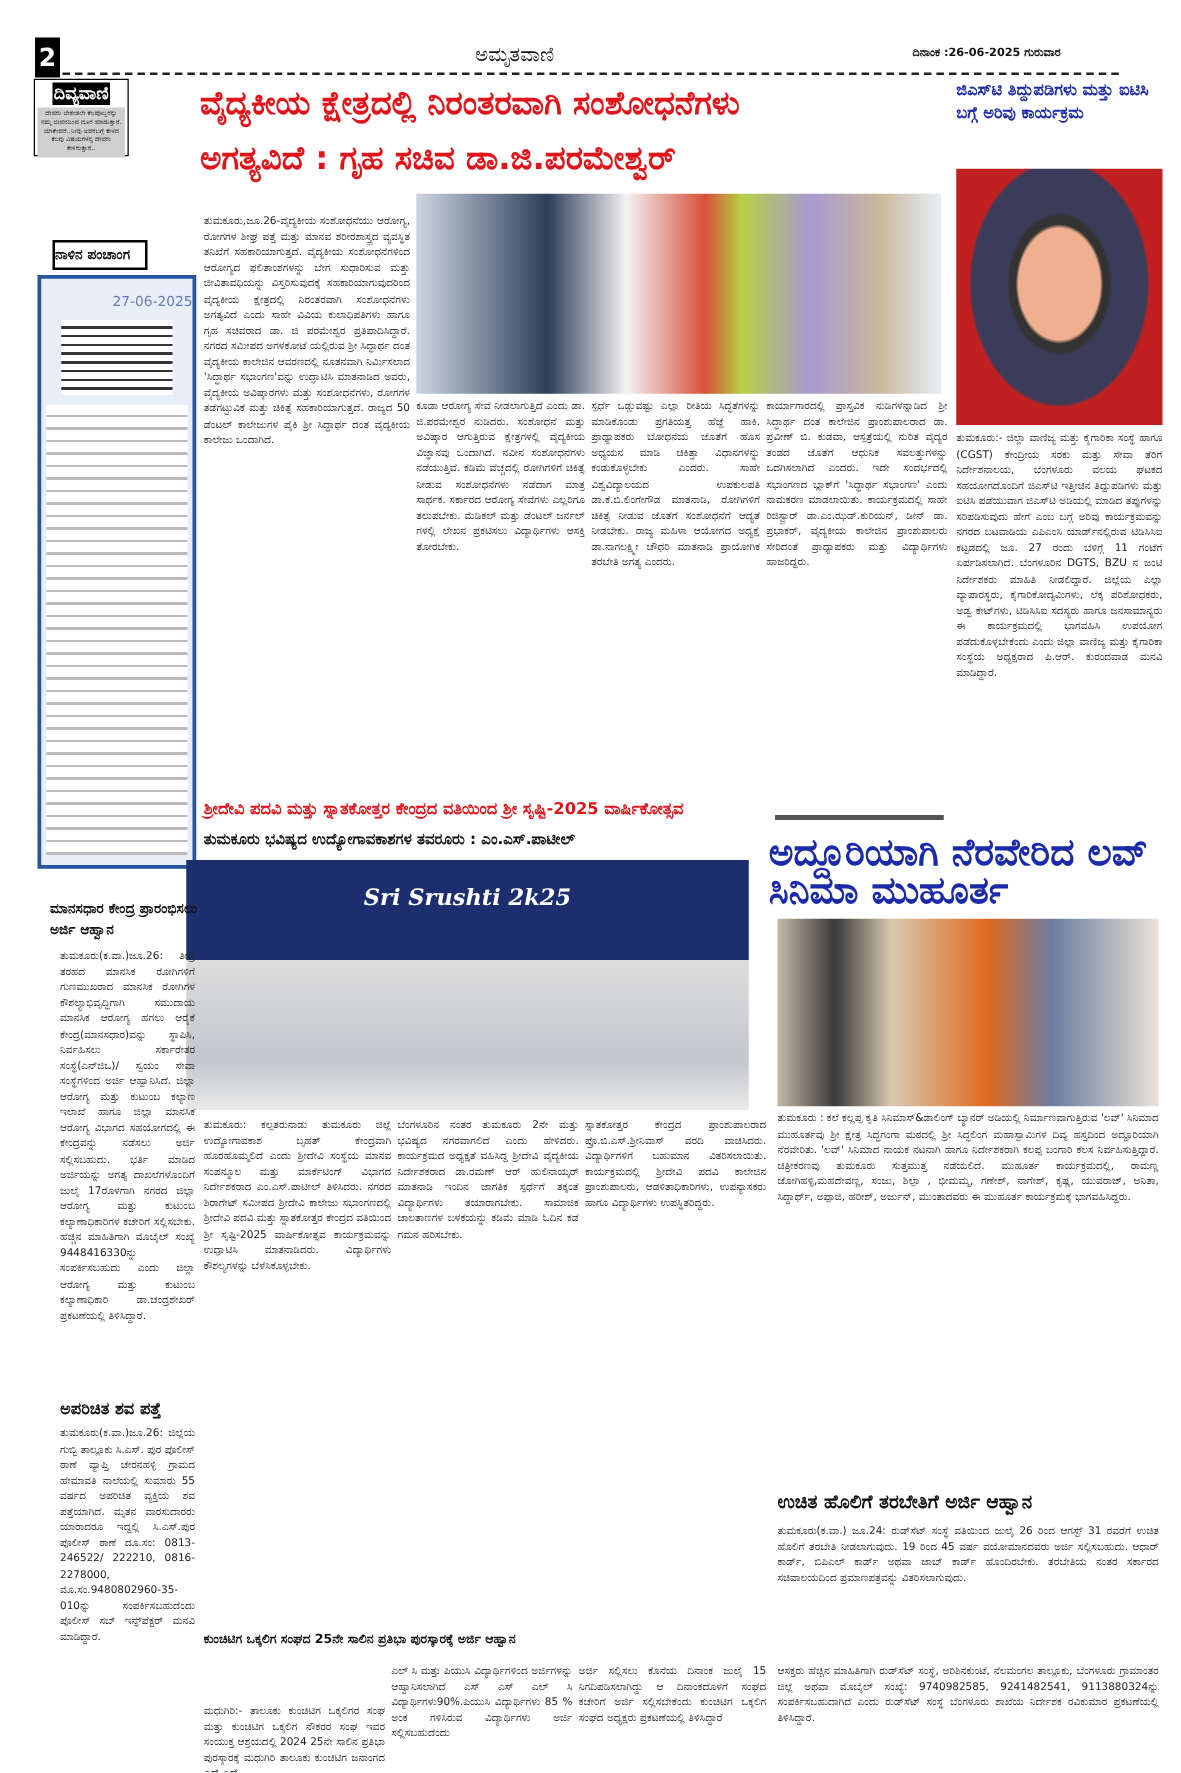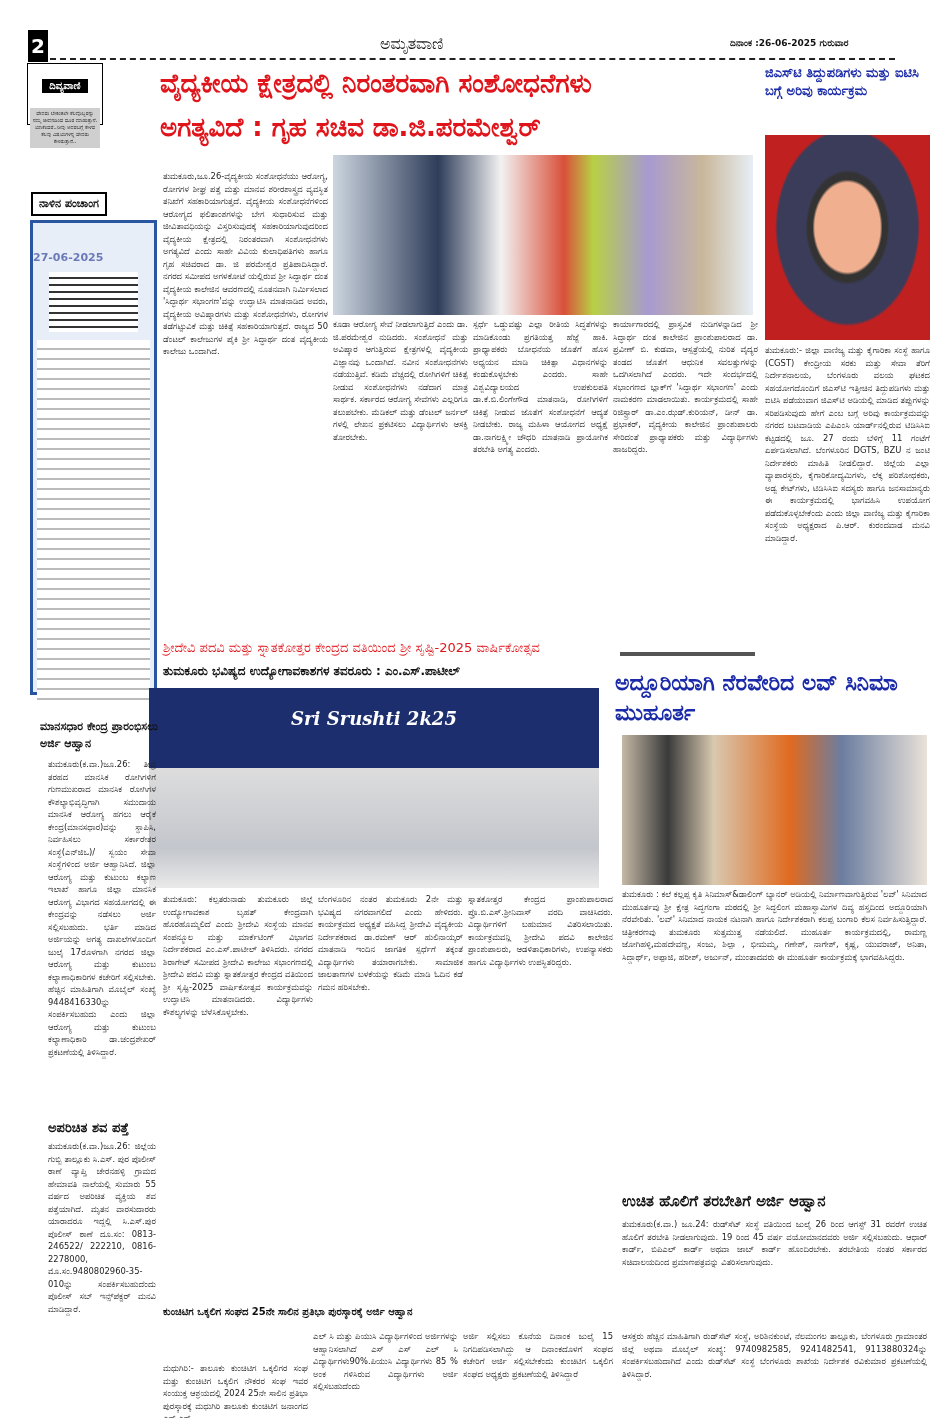--- a/index.html
+++ b/index.html
@@ -21,53 +21,53 @@
 <body>
 
 <div class="abs mast-page">
   <span>2</span>
 </div>
 <div class="abs mast-title">ಅಮೃತವಾಣಿ</div>
 <div class="abs mast-date">ದಿನಾಂಕ :26-06-2025 ಗುರುವಾರ</div>
 <div class="abs mast-rule"></div>
 
 <div class="abs side-box" style="height:62px;top:63px;width:76px;left:27px;border:1px solid #000">
-  <div style="background:#000;color:#fff;font-size:10px;font-weight:bold;text-align:center;margin:15px 14px;padding:1px">ದಿವ್ಯವಾಣಿ</div>
+  <div style="background:#000;color:#fff;font-size:14px;font-weight:bold;text-align:center;margin:2px 14px;padding:1px">ದಿವ್ಯವಾಣಿ</div>
   <div style="background:#cfcfcf;margin:0 2px;font-size:5.2px;line-height:7px;text-align:center;padding:2px;height:40px;overflow:hidden">ದೇವರು ಬೇಕಂತಲೇ ಕೆಲವೊಬ್ಬರನ್ನು ನಮ್ಮ ಜೀವನದಿಂದ ದೂರ ಮಾಡುತ್ತಾನೆ. ಯಾಕೆಂದರೆ..ನೀವು ಅವರಬಗ್ಗೆ ಕೇಳದ ಕೆಲವು ವಿಷಯಗಳನ್ನ ದೇವರು ಕೇಳಿರುತ್ತಾನೆ..</div>
 </div>
-<div class="abs" style="left:27px;top:192px;width:76px;height:24px;border:2px solid #000;font-size:11px;font-weight:bold;text-align:center;line-height:20px;margin-left:4px">ನಾಳಿನ ಪಂಚಾಂಗ</div>
+<div class="abs" style="left:27px;top:192px;width:76px;height:24px;border:2px solid #000;font-size:11px;font-weight:bold;line-height:20px;margin-left:15px">ನಾಳಿನ ಪಂಚಾಂಗ</div>
 <div class="abs" style="left:30px;top:220px;width:127px;height:475px;background:#e8eef8;border:3px solid #2a55a0">
-  <div style="text-align:left;font-size:11px;font-weight:bold;color:#6a7ab8;margin-top:28px">27-06-2025</div>
+  <div style="text-align:right;font-size:11px;font-weight:normal;color:#6a7ab8;margin-top:12px">27-06-2025</div>
   <div style="margin:8px 16px;height:60px;background:repeating-linear-gradient(#fff 0 5px,#333 5px 7px)"></div>
   <div style="margin:8px 4px;height:360px;background:repeating-linear-gradient(#fff 0 8px,#bbb 8px 10px),#fff"></div>
 </div>
 
 <div class="abs red head" style="left:160px;top:66px;width:590px;font-size:26px;line-height:34px">ವೈದ್ಯಕೀಯ ಕ್ಷೇತ್ರದಲ್ಲಿ ನಿರಂತರವಾಗಿ ಸಂಶೋಧನೆಗಳು</div>
 <div class="abs red head" style="left:160px;top:110px;width:590px;font-size:26px;line-height:34px">ಅಗತ್ಯವಿದೆ : ಗೃಹ ಸಚಿವ ಡಾ.ಜಿ.ಪರಮೇಶ್ವರ್</div>
 <div class="abs txt" style="left:163px;top:170px;width:165px;height:460px">ತುಮಕೂರು,ಜೂ.26-ವೈದ್ಯಕೀಯ ಸಂಶೋಧನೆಯು ಆರೋಗ್ಯ, ರೋಗಗಳ ಶೀಘ್ರ ಪತ್ತೆ ಮತ್ತು ಮಾನವ ಶರೀರಶಾಸ್ತ್ರದ ವ್ಯವಸ್ಥಿತ ತನಿಖೆಗೆ ಸಹಕಾರಿಯಾಗುತ್ತದೆ. ವೈದ್ಯಕೀಯ ಸಂಶೋಧನೆಗಳಿಂದ ಆರೋಗ್ಯದ ಫಲಿತಾಂಶಗಳನ್ನು ಬೇಗ ಸುಧಾರಿಸುವ ಮತ್ತು ಜೀವಿತಾವಧಿಯನ್ನು ವಿಸ್ತರಿಸುವುದಕ್ಕೆ ಸಹಕಾರಿಯಾಗುವುದರಿಂದ ವೈದ್ಯಕೀಯ ಕ್ಷೇತ್ರದಲ್ಲಿ ನಿರಂತರವಾಗಿ ಸಂಶೋಧನೆಗಳು ಅಗತ್ಯವಿದೆ ಎಂದು ಸಾಹೇ ವಿವಿಯ ಕುಲಾಧಿಪತಿಗಳು ಹಾಗೂ ಗೃಹ ಸಚಿವರಾದ ಡಾ. ಜಿ ಪರಮೇಶ್ವರ ಪ್ರತಿಪಾದಿಸಿದ್ದಾರೆ. ನಗರದ ಸಮೀಪದ ಅಗಳಕೋಟೆ ಯಲ್ಲಿರುವ ಶ್ರೀ ಸಿದ್ಧಾರ್ಥ ದಂತ ವೈದ್ಯಕೀಯ ಕಾಲೇಜಿನ ಆವರಣದಲ್ಲಿ ನೂತನವಾಗಿ ನಿರ್ಮಿಸಲಾದ 'ಸಿದ್ಧಾರ್ಥ ಸಭಾಂಗಣ'ವನ್ನು ಉದ್ಘಾಟಿಸಿ ಮಾತನಾಡಿದ ಅವರು, ವೈದ್ಯಕೀಯ ಅವಿಷ್ಕಾರಗಳು ಮತ್ತು ಸಂಶೋಧನೆಗಳು, ರೋಗಗಳ ತಡೆಗಟ್ಟುವಿಕೆ ಮತ್ತು ಚಿಕಿತ್ಸೆ ಸಹಕಾರಿಯಾಗುತ್ತದೆ. ರಾಜ್ಯದ 50 ಡೆಂಟಲ್ ಕಾಲೇಜುಗಳ ಪೈಕಿ ಶ್ರೀ ಸಿದ್ಧಾರ್ಥ ದಂತ ವೈದ್ಯಕೀಯ ಕಾಲೇಜು ಒಂದಾಗಿದೆ.</div>
 <div class="abs photo" style="left:333px;top:155px;width:420px;height:160px;background:linear-gradient(90deg,#cdd6e0 0%,#2f3d5a 25%,#f2f2f2 40%,#d9503a 55%,#b8d045 62%,#a79ad0 75%,#c9b79a 88%,#e7eef5 100%)"></div>
 <div class="abs txt" style="left:333px;top:318px;width:135px;height:300px">ಕೂಡಾ ಆರೋಗ್ಯ ಸೇವೆ ನೀಡಲಾಗುತ್ತಿದೆ ಎಂದು ಡಾ. ಜಿ.ಪರಮೇಶ್ವರ ನುಡಿದರು. ಸಂಶೋಧನೆ ಮತ್ತು ಅವಿಷ್ಕಾರ ಆಗುತ್ತಿರುವ ಕ್ಷೇತ್ರಗಳಲ್ಲಿ ವೈದ್ಯಕೀಯ ವಿಜ್ಞಾನವು ಒಂದಾಗಿದೆ. ನವೀನ ಸಂಶೋಧನೆಗಳು ನಡೆಯುತ್ತಿವೆ. ಕಡಿಮೆ ವೆಚ್ಚದಲ್ಲಿ ರೋಗಿಗಳಿಗೆ ಚಿಕಿತ್ಸೆ ನೀಡುವ ಸಂಶೋಧನೆಗಳು ನಡೆದಾಗ ಮಾತ್ರ ಸಾರ್ಥಕ. ಸರ್ಕಾರದ ಆರೋಗ್ಯ ಸೇವೆಗಳು ಎಲ್ಲರಿಗೂ ತಲುಪಬೇಕು. ಮೆಡಿಕಲ್ ಮತ್ತು ಡೆಂಟಲ್ ಜರ್ನಲ್ ಗಳಲ್ಲಿ ಲೇಖನ ಪ್ರಕಟಿಸಲು ವಿದ್ಯಾರ್ಥಿಗಳು ಆಸಕ್ತಿ ತೋರಬೇಕು.</div>
 <div class="abs txt" style="left:473px;top:318px;width:135px;height:300px">ಸ್ಪರ್ಧೆ ಒಡ್ಡುವಷ್ಟು ಎಲ್ಲಾ ರೀತಿಯ ಸಿದ್ಧತೆಗಳನ್ನು ಮಾಡಿಕೊಂಡು ಪ್ರಗತಿಯತ್ತ ಹೆಜ್ಜೆ ಹಾಕಿ. ಪ್ರಾಧ್ಯಾಪಕರು ಬೋಧನೆಯ ಜೊತೆಗೆ ಹೊಸ ಅಧ್ಯಯನ ಮಾಡಿ ಚಿಕಿತ್ಸಾ ವಿಧಾನಗಳನ್ನು ಕಂಡುಕೊಳ್ಳಬೇಕು ಎಂದರು. ಸಾಹೇ ವಿಶ್ವವಿದ್ಯಾಲಯದ ಉಪಕುಲಪತಿ ಡಾ.ಕೆ.ಬಿ.ಲಿಂಗೇಗೌಡ ಮಾತನಾಡಿ, ರೋಗಿಗಳಿಗೆ ಚಿಕಿತ್ಸೆ ನೀಡುವ ಜೊತೆಗೆ ಸಂಶೋಧನೆಗೆ ಆದ್ಯತೆ ನೀಡಬೇಕು. ರಾಜ್ಯ ಮಹಿಳಾ ಆಯೋಗದ ಅಧ್ಯಕ್ಷೆ ಡಾ.ನಾಗಲಕ್ಷ್ಮೀ ಚೌಧರಿ ಮಾತನಾಡಿ ಪ್ರಾಯೋಗಿಕ ತರಬೇತಿ ಅಗತ್ಯ ಎಂದರು.</div>
 <div class="abs txt" style="left:613px;top:318px;width:145px;height:320px">ಕಾರ್ಯಾಗಾರದಲ್ಲಿ ಪ್ರಾಸ್ತವಿಕ ನುಡಿಗಳನ್ನಾಡಿದ ಶ್ರೀ ಸಿದ್ಧಾರ್ಥ ದಂತ ಕಾಲೇಜಿನ ಪ್ರಾಂಶುಪಾಲರಾದ ಡಾ. ಪ್ರವೀಣ್ ಬಿ. ಕುಡವಾ, ಆಸ್ಪತ್ರೆಯಲ್ಲಿ ನುರಿತ ವೈದ್ಯರ ತಂಡದ ಜೊತೆಗೆ ಆಧುನಿಕ ಸವಲತ್ತುಗಳನ್ನು ಒದಗಿಸಲಾಗಿದೆ ಎಂದರು. ಇದೇ ಸಂದರ್ಭದಲ್ಲಿ ಸಭಾಂಗಣದ ಬ್ಲಾಕ್‌ಗೆ 'ಸಿದ್ಧಾರ್ಥ ಸಭಾಂಗಣ' ಎಂದು ನಾಮಕರಣ ಮಾಡಲಾಯಿತು. ಕಾರ್ಯಕ್ರಮದಲ್ಲಿ ಸಾಹೇ ರಿಜಿಸ್ಟ್ರಾರ್ ಡಾ.ಎಂ.ಝಡ್.ಕುರಿಯನ್, ಡೀನ್ ಡಾ. ಪ್ರಭಾಕರ್, ವೈದ್ಯಕೀಯ ಕಾಲೇಜಿನ ಪ್ರಾಂಶುಪಾಲರು ಸೇರಿದಂತೆ ಪ್ರಾಧ್ಯಾಪಕರು ಮತ್ತು ವಿದ್ಯಾರ್ಥಿಗಳು ಹಾಜರಿದ್ದರು.</div>
 
 <div class="abs blue head" style="left:765px;top:64px;width:165px;font-size:13px;line-height:18px">ಜಿಎಸ್‌ಟಿ ತಿದ್ದುಪಡಿಗಳು ಮತ್ತು ಐಟಿಸಿ ಬಗ್ಗೆ ಅರಿವು ಕಾರ್ಯಕ್ರಮ</div>
 <div class="abs" style="left:765px;top:135px;width:165px;height:205px;background:radial-gradient(ellipse at 50% 45%,#f0b090 0 28%,#333 30% 34%,#3a3c5a 36% 60%,#c02020 62%)"></div>
 <div class="abs txt" style="left:765px;top:344px;width:165px;height:300px">ತುಮಕೂರು:- ಜಿಲ್ಲಾ ವಾಣಿಜ್ಯ ಮತ್ತು ಕೈಗಾರಿಕಾ ಸಂಸ್ಥೆ ಹಾಗೂ (CGST) ಕೇಂದ್ರೀಯ ಸರಕು ಮತ್ತು ಸೇವಾ ತೆರಿಗೆ ನಿರ್ದೇಶನಾಲಯ, ಬೆಂಗಳೂರು ವಲಯ ಘಟಕದ ಸಹಯೋಗದೊಂದಿಗೆ ಜಿಎಸ್‌ಟಿ ಇತ್ತೀಚಿನ ತಿದ್ದುಪಡಿಗಳು ಮತ್ತು ಐಟಿಸಿ ಪಡೆಯುವಾಗ ಜಿಎಸ್‌ಟಿ ಅಡಿಯಲ್ಲಿ ಮಾಡಿದ ತಪ್ಪುಗಳನ್ನು ಸರಿಪಡಿಸುವುದು ಹೇಗೆ ಎಂಬ ಬಗ್ಗೆ ಅರಿವು ಕಾರ್ಯಕ್ರಮವನ್ನು ನಗರದ ಬಟವಾಡಿಯ ಎಪಿಎಂಸಿ ಯಾರ್ಡ್‌ನಲ್ಲಿರುವ ಟಿಡಿಸಿಸಿಐ ಕಟ್ಟಡದಲ್ಲಿ ಜೂ. 27 ರಂದು ಬೆಳಿಗ್ಗೆ 11 ಗಂಟೆಗೆ ಏರ್ಪಡಿಸಲಾಗಿದೆ. ಬೆಂಗಳೂರಿನ DGTS, BZU ನ ಜಂಟಿ ನಿರ್ದೇಶಕರು ಮಾಹಿತಿ ನೀಡಲಿದ್ದಾರೆ. ಜಿಲ್ಲೆಯ ಎಲ್ಲಾ ವ್ಯಾಪಾರಸ್ಥರು, ಕೈಗಾರಿಕೋದ್ಯಮಿಗಳು, ಲೆಕ್ಕ ಪರಿಶೋಧಕರು, ಅಡ್ವ ಕೇಟ್‌ಗಳು, ಟಿಡಿಸಿಸಿಐ ಸದಸ್ಯರು ಹಾಗೂ ಜನಸಾಮಾನ್ಯರು ಈ ಕಾರ್ಯಕ್ರಮದಲ್ಲಿ ಭಾಗವಹಿಸಿ ಉಪಯೋಗ ಪಡೆದುಕೊಳ್ಳಬೇಕೆಂದು ಎಂದು ಜಿಲ್ಲಾ ವಾಣಿಜ್ಯ ಮತ್ತು ಕೈಗಾರಿಕಾ ಸಂಸ್ಥೆಯ ಅಧ್ಯಕ್ಷರಾದ ಪಿ.ಆರ್. ಕುರಂದವಾಡ ಮನವಿ ಮಾಡಿದ್ದಾರೆ.</div>
 
-<div class="abs red head" style="left:163px;top:640px;width:450px;font-size:13px;font-weight:normal">ಶ್ರೀದೇವಿ ಪದವಿ ಮತ್ತು ಸ್ನಾತಕೋತ್ತರ ಕೇಂದ್ರದ ವತಿಯಿಂದ ಶ್ರೀ ಸೃಷ್ಟಿ-2025 ವಾರ್ಷಿಕೋತ್ಸವ</div>
+<div class="abs red head" style="left:163px;top:640px;width:450px;font-size:13px;font-weight:bold">ಶ್ರೀದೇವಿ ಪದವಿ ಮತ್ತು ಸ್ನಾತಕೋತ್ತರ ಕೇಂದ್ರದ ವತಿಯಿಂದ ಶ್ರೀ ಸೃಷ್ಟಿ-2025 ವಾರ್ಷಿಕೋತ್ಸವ</div>
 <div class="abs head" style="left:163px;top:664px;width:450px;font-size:12px">ತುಮಕೂರು ಭವಿಷ್ಯದ ಉದ್ಯೋಗಾವಕಾಶಗಳ ತವರೂರು : ಎಂ.ಎಸ್.ಪಾಟೀಲ್</div>
 <div class="abs" style="left:149px;top:688px;width:450px;height:200px;background:linear-gradient(180deg,#1c2e6e 0%,#1c2e6e 40%,#ddd 40%,#c3c6cc 80%,#eaeaea 100%)">
   <div style="color:#fff;font-style:italic;font-weight:bold;font-size:18px;text-align:center;margin-top:20px;font-family:'DejaVu Serif',serif">Sri Srushti 2k25</div>
 </div>
 <div class="abs txt" style="left:163px;top:893px;width:150px;height:405px">ತುಮಕೂರು: ಕಲ್ಪತರುನಾಡು ತುಮಕೂರು ಜಿಲ್ಲೆ ಉದ್ಯೋಗಾವಕಾಶ ಬೃಹತ್ ಕೇಂದ್ರವಾಗಿ ಹೊರಹೊಮ್ಮಲಿದೆ ಎಂದು ಶ್ರೀದೇವಿ ಸಂಸ್ಥೆಯ ಮಾನವ ಸಂಪನ್ಮೂಲ ಮತ್ತು ಮಾರ್ಕೆಟಿಂಗ್ ವಿಭಾಗದ ನಿರ್ದೇಶಕರಾದ ಎಂ.ಎಸ್.ಪಾಟೀಲ್ ತಿಳಿಸಿದರು. ನಗರದ ಶಿರಾಗೇಟ್ ಸಮೀಪದ ಶ್ರೀದೇವಿ ಕಾಲೇಜು ಸಭಾಂಗಣದಲ್ಲಿ ಶ್ರೀದೇವಿ ಪದವಿ ಮತ್ತು ಸ್ನಾತಕೋತ್ತರ ಕೇಂದ್ರದ ವತಿಯಿಂದ ಶ್ರೀ ಸೃಷ್ಟಿ-2025 ವಾರ್ಷಿಕೋತ್ಸವ ಕಾರ್ಯಕ್ರಮವನ್ನು ಉದ್ಘಾಟಿಸಿ ಮಾತನಾಡಿದರು. ವಿದ್ಯಾರ್ಥಿಗಳು ಕೌಶಲ್ಯಗಳನ್ನು ಬೆಳೆಸಿಕೊಳ್ಳಬೇಕು.</div>
 <div class="abs txt" style="left:318px;top:893px;width:145px;height:405px">ಬೆಂಗಳೂರಿನ ನಂತರ ತುಮಕೂರು 2ನೇ ಮತ್ತು ಭವಿಷ್ಯದ ನಗರವಾಗಲಿದೆ ಎಂದು ಹೇಳಿದರು. ಕಾರ್ಯಕ್ರಮದ ಅಧ್ಯಕ್ಷತೆ ವಹಿಸಿದ್ದ ಶ್ರೀದೇವಿ ವೈದ್ಯಕೀಯ ನಿರ್ದೇಶಕರಾದ ಡಾ.ರಮಣ್ ಆರ್ ಹುಲಿನಾಯ್ಕರ್ ಮಾತನಾಡಿ ಇಂದಿನ ಜಾಗತಿಕ ಸ್ಪರ್ಧೆಗೆ ತಕ್ಕಂತೆ ವಿದ್ಯಾರ್ಥಿಗಳು ತಯಾರಾಗಬೇಕು. ಸಾಮಾಜಿಕ ಜಾಲತಾಣಗಳ ಬಳಕೆಯನ್ನು ಕಡಿಮೆ ಮಾಡಿ ಓದಿನ ಕಡೆ ಗಮನ ಹರಿಸಬೇಕು.</div>
-<div class="abs txt" style="left:468px;top:893px;width:145px;height:405px">ಸ್ನಾತಕೋತ್ತರ ಕೇಂದ್ರದ ಪ್ರಾಂಶುಪಾಲರಾದ ಪ್ರೊ.ಬಿ.ಎಸ್.ಶ್ರೀನಿವಾಸ್ ವರದಿ ವಾಚಿಸಿದರು. ವಿದ್ಯಾರ್ಥಿಗಳಿಗೆ ಬಹುಮಾನ ವಿತರಿಸಲಾಯಿತು. ಕಾರ್ಯಕ್ರಮವನ್ಲಿ ಶ್ರೀದೇವಿ ಪದವಿ ಕಾಲೇಜಿನ ಪ್ರಾಂಶುಪಾಲರು, ಆಡಳಿತಾಧಿಕಾರಿಗಳು, ಉಪನ್ಯಾಸಕರು ಹಾಗೂ ವಿದ್ಯಾರ್ಥಿಗಳು ಉಪಸ್ಥಿತರಿದ್ದರು.</div>
+<div class="abs txt" style="left:468px;top:893px;width:145px;height:405px">ಸ್ನಾತಕೋತ್ತರ ಕೇಂದ್ರದ ಪ್ರಾಂಶುಪಾಲರಾದ ಪ್ರೊ.ಬಿ.ಎಸ್.ಶ್ರೀನಿವಾಸ್ ವರದಿ ವಾಚಿಸಿದರು. ವಿದ್ಯಾರ್ಥಿಗಳಿಗೆ ಬಹುಮಾನ ವಿತರಿಸಲಾಯಿತು. ಕಾರ್ಯಕ್ರಮದಲ್ಲಿ ಶ್ರೀದೇವಿ ಪದವಿ ಕಾಲೇಜಿನ ಪ್ರಾಂಶುಪಾಲರು, ಆಡಳಿತಾಧಿಕಾರಿಗಳು, ಉಪನ್ಯಾಸಕರು ಹಾಗೂ ವಿದ್ಯಾರ್ಥಿಗಳು ಉಪಸ್ಥಿತರಿದ್ದರು.</div>
 
 <div class="abs rule" style="left:620px;top:652px;width:135px"></div>
-<div class="abs blue head" style="left:615px;top:668px;width:320px;font-size:22px;line-height:30px">ಅದ್ದೂರಿಯಾಗಿ ನೆರವೇರಿದ ಲವ್ ಸಿನಿಮಾ ಮುಹೂರ್ತ</div>
+<div class="abs blue head" style="left:615px;top:668px;width:320px;font-size:30px;line-height:30px">ಅದ್ದೂರಿಯಾಗಿ ನೆರವೇರಿದ ಲವ್ ಸಿನಿಮಾ ಮುಹೂರ್ತ</div>
 <div class="abs" style="left:622px;top:735px;width:305px;height:150px;background:linear-gradient(90deg,#c5b9a6 0%,#3a3a3a 15%,#d8c9b0 30%,#e06a20 55%,#6b7da0 72%,#e9e2d8 100%)"></div>
 <div class="abs txt" style="left:622px;top:888px;width:305px;height:305px">ತುಮಕೂರು : ಕಲೆ ಕಲ್ಲಪ್ಪ ಕೃತಿ ಸಿನಿಮಾಸ್&amp;ಡಾಲಿಂಗ್ ಬ್ಯಾನರ್ ಅಡಿಯಲ್ಲಿ ನಿರ್ಮಾಣವಾಗುತ್ತಿರುವ 'ಲವ್' ಸಿನಿಮಾದ ಮುಹೂರ್ತವು ಶ್ರೀ ಕ್ಷೇತ್ರ ಸಿದ್ಧಗಂಗಾ ಮಠದಲ್ಲಿ ಶ್ರೀ ಸಿದ್ಧಲಿಂಗ ಮಹಾಸ್ವಾಮಿಗಳ ದಿವ್ಯ ಹಸ್ತದಿಂದ ಅದ್ದೂರಿಯಾಗಿ ನೆರವೇರಿತು. 'ಲವ್' ಸಿನಿಮಾದ ನಾಯಕ ನಟನಾಗಿ ಹಾಗೂ ನಿರ್ದೇಶಕರಾಗಿ ಕಲಪ್ಪ ಬಂಗಾರಿ ಕೆಲಸ ನಿರ್ವಹಿಸುತ್ತಿದ್ದಾರೆ. ಚಿತ್ರೀಕರಣವು ತುಮಕೂರು ಸುತ್ತಮುತ್ತ ನಡೆಯಲಿದೆ. ಮುಹೂರ್ತ ಕಾರ್ಯಕ್ರಮದಲ್ಲಿ, ರಾಮಣ್ಣ ಜೋಗಿಹಳ್ಳಿ,ಮಹದೇವಣ್ಣ, ಸಂಜು, ಶಿಲ್ಪಾ , ಭೀಮಮ್ಮ, ಗಣೇಶ್, ನಾಗೇಶ್, ಕೃಷ್ಣ, ಯುವರಾಜ್, ಅನಿತಾ, ಸಿದ್ದಾರ್ಥ್, ಅಪ್ಪಾಜಿ, ಹರೀಶ್, ಅರ್ಜುನ್, ಮುಂತಾದವರು ಈ ಮುಹೂರ್ತ ಕಾರ್ಯಕ್ರಮಕ್ಕೆ ಭಾಗವಹಿಸಿದ್ದರು.</div>
 
 <div class="abs head" style="left:622px;top:1192px;width:305px;font-size:15px">ಉಚಿತ ಹೊಲಿಗೆ ತರಬೇತಿಗೆ ಅರ್ಜಿ ಆಹ್ವಾನ</div>
 <div class="abs txt" style="left:622px;top:1218px;width:305px;height:110px">ತುಮಕೂರು(ಕ.ವಾ.) ಜೂ.24: ರುಡ್‌ಸೆಟ್ ಸಂಸ್ಥೆ ವತಿಯಿಂದ ಜುಲೈ 26 ರಿಂದ ಆಗಸ್ಟ್ 31 ರವರೆಗೆ ಉಚಿತ ಹೊಲಿಗೆ ತರಬೇತಿ ನೀಡಲಾಗುವುದು. 19 ರಿಂದ 45 ವರ್ಷ ವಯೋಮಾನದವರು ಅರ್ಜಿ ಸಲ್ಲಿಸಬಹುದು. ಆಧಾರ್ ಕಾರ್ಡ್, ಬಿಪಿಎಲ್ ಕಾರ್ಡ್ ಅಥವಾ ಜಾಬ್ ಕಾರ್ಡ್ ಹೊಂದಿರಬೇಕು. ತರಬೇತಿಯ ನಂತರ ಸರ್ಕಾರದ ಸಚಿವಾಲಯದಿಂದ ಪ್ರಮಾಣಪತ್ರವನ್ನು ವಿತರಿಸಲಾಗುವುದು.</div>
 <div class="abs txt" style="left:622px;top:1330px;width:305px;height:55px">ಆಸಕ್ತರು ಹೆಚ್ಚಿನ ಮಾಹಿತಿಗಾಗಿ ರುಡ್‌ಸೆಟ್ ಸಂಸ್ಥೆ, ಅರಿಶಿನಕುಂಟೆ, ನೆಲಮಂಗಲ ತಾಲ್ಲೂಕು, ಬೆಂಗಳೂರು ಗ್ರಾಮಾಂತರ ಜಿಲ್ಲೆ ಅಥವಾ ಮೊಬೈಲ್ ಸಂಖ್ಯೆ: 9740982585, 9241482541, 9113880324ನ್ನು ಸಂಪರ್ಕಿಸಬಹುದಾಗಿದೆ ಎಂದು ರುಡ್‌ಸೆಟ್ ಸಂಸ್ಥೆ ಬೆಂಗಳೂರು ಶಾಖೆಯ ನಿರ್ದೇಶಕ ರವಿಕುಮಾರ ಪ್ರಕಟಣೆಯಲ್ಲಿ ತಿಳಿಸಿದ್ದಾರೆ.</div>
 
 <div class="abs head" style="left:40px;top:718px;width:120px;font-size:11px;line-height:17px">ಮಾನಸಧಾರ ಕೇಂದ್ರ ಪ್ರಾರಂಭಿಸಲು ಅರ್ಜಿ ಆಹ್ವಾನ</div>
 <div class="abs txt" style="left:48px;top:758px;width:108px;height:355px">ತುಮಕೂರು(ಕ.ವಾ.)ಜೂ.26: ತೀವ್ರ ತರಹದ ಮಾನಸಿಕ ರೋಗಿಗಳಿಗೆ ಗುಣಮುಖರಾದ ಮಾನಸಿಕ ರೋಗಿಗಳ ಕೌಶಲ್ಯಾಭಿವೃದ್ಧಿಗಾಗಿ ಸಮುದಾಯ ಮಾನಸಿಕ ಆರೋಗ್ಯ ಹಗಲು ಆರೈಕೆ ಕೇಂದ್ರ(ಮಾನಸಧಾರ)ವನ್ನು ಸ್ಥಾಪಿಸಿ, ನಿರ್ವಹಿಸಲು ಸರ್ಕಾರೇತರ ಸಂಸ್ಥೆ(ಎನ್‌ಜಿಒ)/ ಸ್ವಯಂ ಸೇವಾ ಸಂಸ್ಥೆಗಳಿಂದ ಅರ್ಜಿ ಆಹ್ವಾನಿಸಿದೆ. ಜಿಲ್ಲಾ ಆರೋಗ್ಯ ಮತ್ತು ಕುಟುಂಬ ಕಲ್ಯಾಣ ಇಲಾಖೆ ಹಾಗೂ ಜಿಲ್ಲಾ ಮಾನಸಿಕ ಆರೋಗ್ಯ ವಿಭಾಗದ ಸಹಯೋಗದಲ್ಲಿ ಈ ಕೇಂದ್ರವನ್ನು ನಡೆಸಲು ಅರ್ಜಿ ಸಲ್ಲಿಸಬಹುದು. ಭರ್ತಿ ಮಾಡಿದ ಅರ್ಜಿಯನ್ನು ಅಗತ್ಯ ದಾಖಲೆಗಳೊಂದಿಗೆ ಜುಲೈ 17ರೊಳಗಾಗಿ ನಗರದ ಜಿಲ್ಲಾ ಆರೋಗ್ಯ ಮತ್ತು ಕುಟುಂಬ ಕಲ್ಯಾಣಾಧಿಕಾರಿಗಳ ಕಚೇರಿಗೆ ಸಲ್ಲಿಸಬೇಕು. ಹೆಚ್ಚಿನ ಮಾಹಿತಿಗಾಗಿ ಮೊಬೈಲ್ ಸಂಖ್ಯೆ 9448416330ನ್ನು ಸಂಪರ್ಕಿಸಬಹುದು ಎಂದು ಜಿಲ್ಲಾ ಆರೋಗ್ಯ ಮತ್ತು ಕುಟುಂಬ ಕಲ್ಯಾಣಾಧಿಕಾರಿ ಡಾ.ಚಂದ್ರಶೇಖರ್ ಪ್ರಕಟಣೆಯಲ್ಲಿ ತಿಳಿಸಿದ್ದಾರೆ.</div>
 <div class="abs head" style="left:48px;top:1120px;width:110px;font-size:13px">ಅಪರಿಚಿತ ಶವ ಪತ್ತೆ</div>

